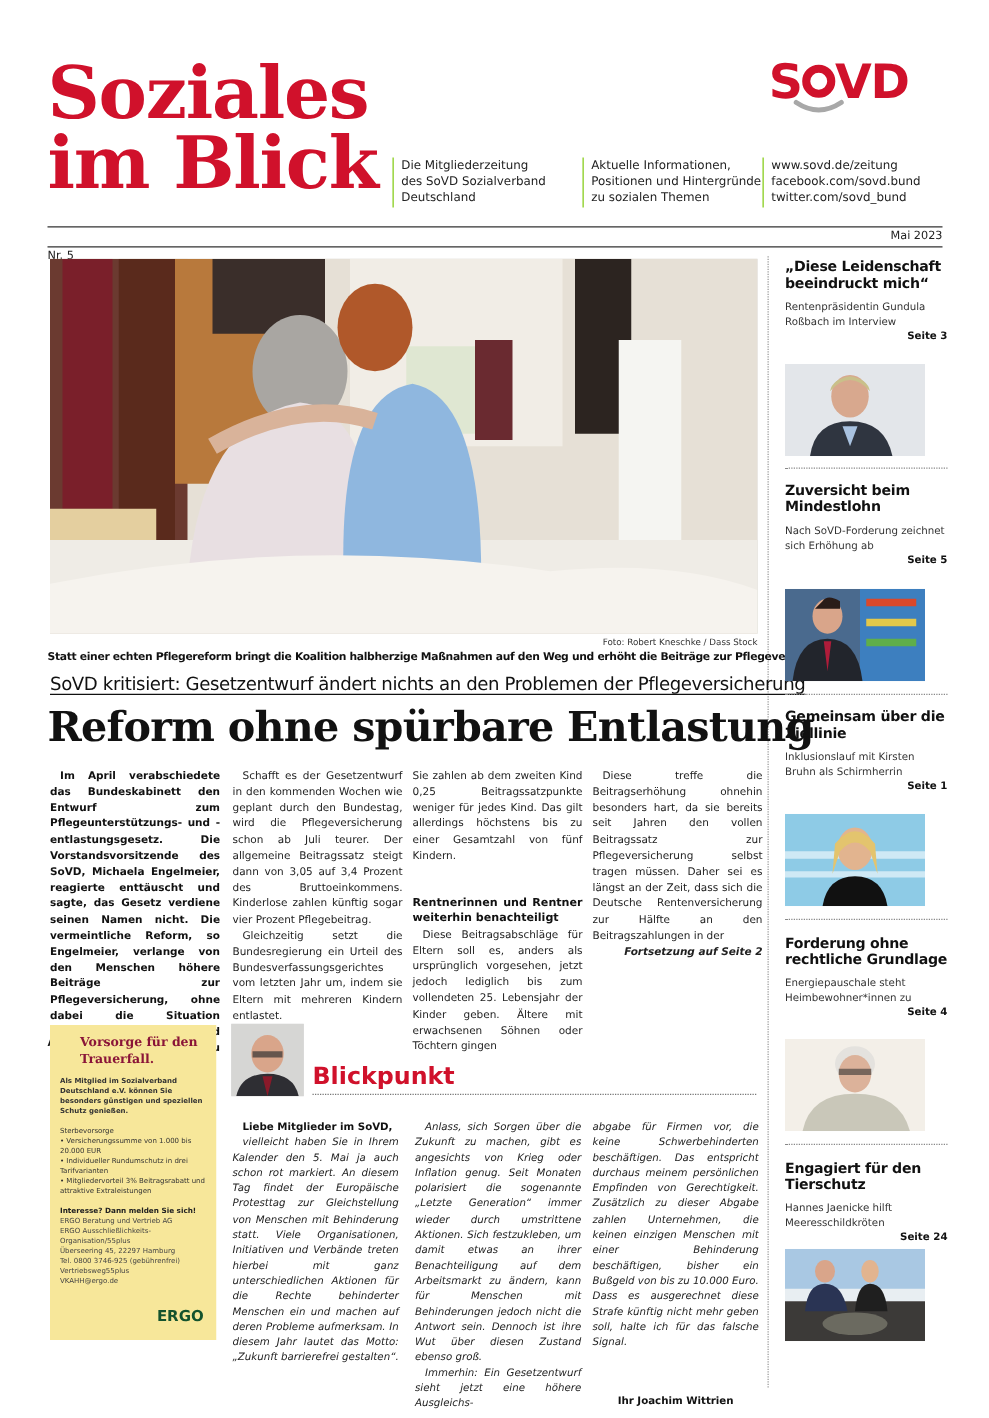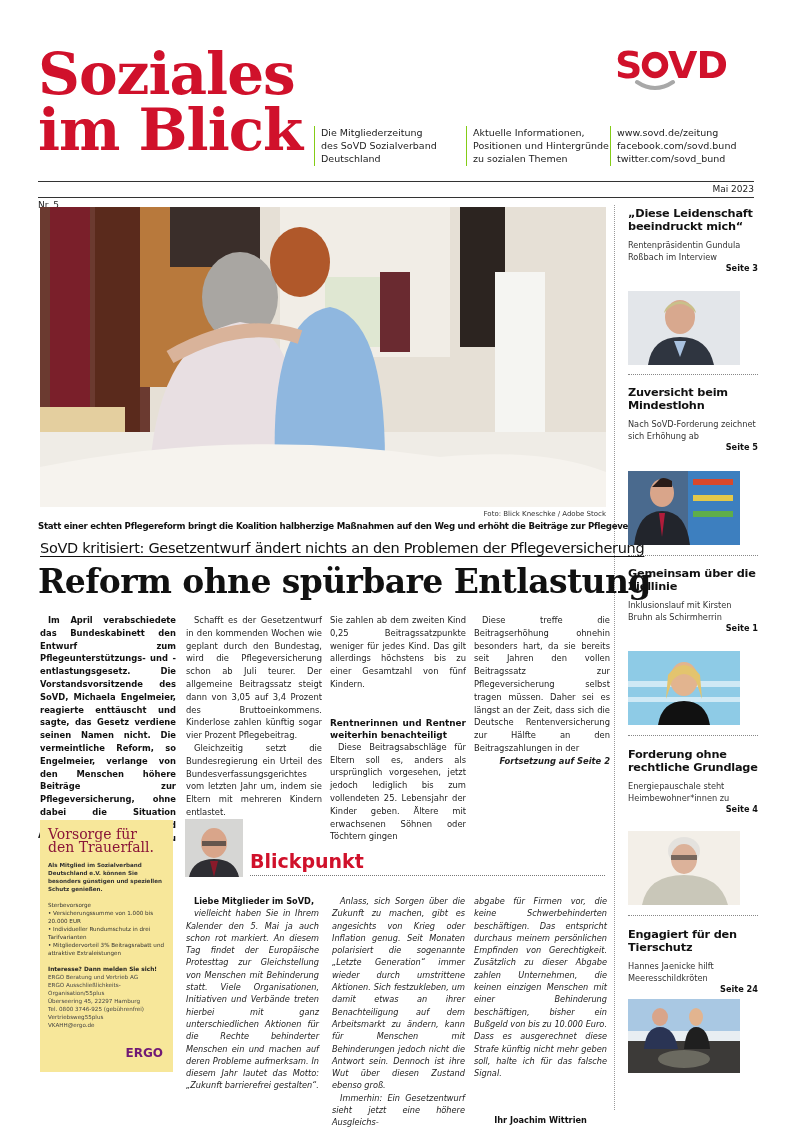--- a/index.html
+++ b/index.html
@@ -30,28 +30,28 @@
   
   .col { top: 614px; width: 136px; font-size: 8.4px; line-height: 12.8px; text-align: justify; hyphens: auto; color: #222; }
   .col p { text-indent: 8px; }
   .col.bold { font-weight: bold; color: #111; }
   .subhead { font-weight: bold; font-size: 8.9px; line-height: 12px; margin-top: 26px; text-indent: 0 !important; color: #111; }
   .cont { text-align: right; font-weight: bold; font-style: italic; text-indent: 0 !important; }
 
   
   .ad-label { left: 38px; top: 806px; font-size: 8.5px; font-weight: bold; margin-top: 24px; }
   .ad { left: 40px; top: 820px; width: 133px; height: 252px; background: #f7e79a; padding: 8px 8px; }
-  .ad-title { font-family: "DejaVu Serif", serif; color: #8a1538; font-size: 14px; line-height: 13px; font-weight: normal; }
+  .ad-title { font-family: "DejaVu Serif", serif; color: #8a1538; font-size: 10px; line-height: 13px; font-weight: bold; margin-left: 16px; }
   .ad-intro { font-size: 5.6px; line-height: 8px; font-weight: bold; color: #333; margin-top: 7px; }
   .ad-sub { font-size: 5.6px; line-height: 8px; color: #333; margin-top: 8px; }
   .ad-list { font-size: 5.6px; line-height: 8px; color: #333; list-style: none; }
   .ad-list li::before { content: "• "; }
   .ad-cta { font-size: 5.8px; line-height: 8px; color: #222; font-weight: bold; margin-top: 8px; }
   .ad-contact { font-size: 5.6px; line-height: 8px; color: #444; }
-  .ergo { position: absolute; right: 10px; bottom: 12px; color: #701a75; font-weight: bold; font-size: 12px; }
+  .ergo { position: absolute; right: 10px; bottom: 12px; color: #14532d; font-weight: bold; font-size: 12px; }
 
   
   .bp-photo { left: 185px; top: 819px; width: 58px; height: 58px; background: #cfd0cf; overflow: hidden; }
   .bp-title { left: 250px; top: 850px; color: #d0112b; font-weight: bold; font-size: 19px; }
   .bp-rule { left: 250px; top: 875px; width: 355px; border-top: 1px dotted #777; }
   .bcol { top: 895px; width: 133px; font-size: 8.2px; line-height: 12.3px; font-style: italic; text-align: justify; color: #222; }
   .bcol p { text-indent: 8px; }
   .greet { font-style: normal; font-weight: bold; color: #111; }
   .sign { text-align: center; font-style: normal; font-weight: bold; text-indent: 0 !important; color: #111; margin-top: 35px; }
 
@@ -119,21 +119,21 @@
     <rect x="0" y="200" width="85" height="40" fill="#e4cf9f"></rect>
     <rect x="0" y="225" width="566" height="75" fill="#efece6"></rect>
     <ellipse cx="200" cy="90" rx="38" ry="45" fill="#a9a6a2"></ellipse>
     <ellipse cx="260" cy="55" rx="30" ry="35" fill="#b0582a"></ellipse>
     <path d="M110 260 Q120 130 200 115 Q260 120 265 260 Z" fill="#e8dfe2"></path>
     <path d="M235 260 Q230 110 290 100 Q345 110 345 255 Z" fill="#8fb7df"></path>
     <path d="M130 150 Q200 110 260 130" stroke="#d9b39a" stroke-width="14" fill="none"></path>
     <path d="M0 260 Q200 220 400 250 Q500 240 566 265 L566 300 L0 300 Z" fill="#f6f3ee"></path>
   </svg>
 </div>
-<div class="abs credit">Foto: Blick Kneschke / Adobe Stock</div>
+<div class="abs credit">Foto: Robert Kneschke / Dass Stock</div>
 <div class="abs caption">Statt einer echten Pflegereform bringt die Koalition halbherzige Maßnahmen auf den Weg und erhöht die Beiträge zur Pflegeversicherung.</div>
 <div class="abs kicker">SoVD kritisiert: Gesetzentwurf ändert nichts an den Problemen der Pflegeversicherung</div>
 <div class="abs headline">Reform ohne spürbare Entlastung</div>
 
 <div class="abs col bold" style="left:40px;">
   <p>Im April verabschiedete das Bundeskabinett den Entwurf zum Pflegeunterstützungs- und -entlastungsgesetz. Die Vorstandsvorsitzende des SoVD, Michaela Engelmeier, reagierte enttäuscht und sagte, das Gesetz verdiene seinen Namen nicht. Die vermeintliche Reform, so Engelmeier, verlange von den Menschen höhere Beiträge zur Pflegeversicherung, ohne dabei die Situation Pflegebedürftiger und Pflegender hinreichend zu verbessern.</p>
 </div>
 <div class="abs col" style="left:186px;">
   <p>Schafft es der Gesetzentwurf in den kommenden Wochen wie geplant durch den Bundestag, wird die Pflegeversicherung schon ab Juli teurer. Der allgemeine Beitragssatz steigt dann von 3,05 auf 3,4 Prozent des Bruttoeinkommens. Kinderlose zahlen künftig sogar vier Prozent Pflegebeitrag.</p>
   <p>Gleichzeitig setzt die Bundesregierung ein Urteil des Bundesverfassungsgerichtes vom letzten Jahr um, indem sie Eltern mit mehreren Kindern entlastet.</p>

